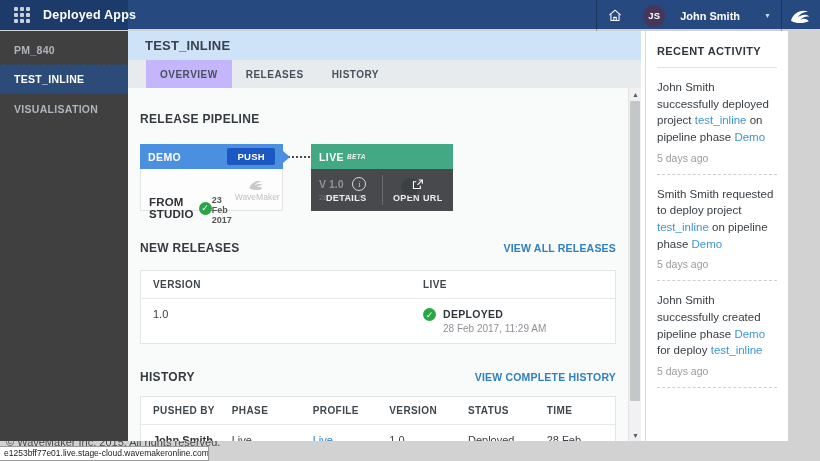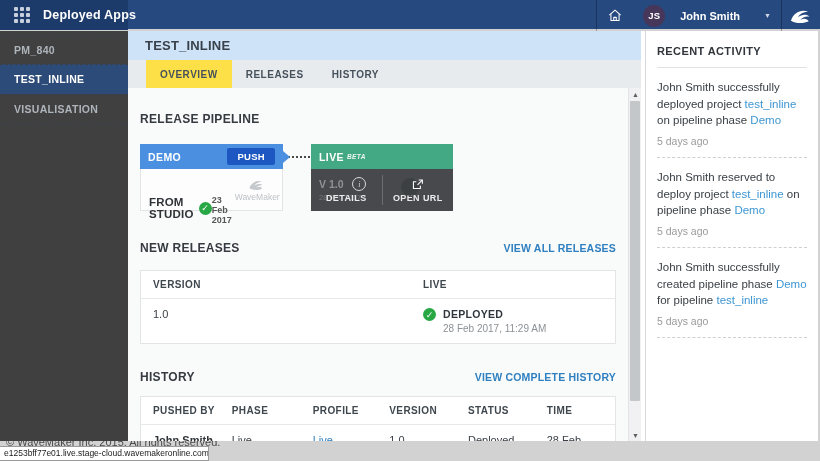--- a/index.html
+++ b/index.html
@@ -25,21 +25,21 @@
   .sidebar{position:absolute;left:0;top:31px;width:128px;height:410px;background:#404040;padding-top:4px;box-sizing:border-box;}
   .side-item{height:28px;line-height:28px;padding-left:14px;font-size:10.5px;font-weight:bold;color:#aeb4bb;letter-spacing:.3px;border-top:1px dashed #3a4047;cursor:pointer;}
   .side-item.last{border-bottom:1px dashed #3a4047;}
   .side-item.active{background:#2d4b79;color:#fff;height:29px;line-height:29px;}
 
   
   .main-header{position:absolute;left:128px;top:31px;width:513px;height:29px;background:#cfe3f8;display:flex;align-items:center;}
   .main-title{font-size:13px;font-weight:bold;color:#39414b;margin-left:17px;letter-spacing:.2px;}
   .tabsbar{position:absolute;left:128px;top:60px;width:513px;height:28px;background:#e7ebed;display:flex;align-items:stretch;padding-left:18px;box-sizing:border-box;}
   .tab{display:flex;align-items:center;padding:0 14px;font-size:10px;font-weight:bold;color:#47515c;letter-spacing:.5px;cursor:pointer;}
-  .tab.active{background:#fde047;}
+  .tab.active{background:#c4b5fd;}
 
   
   .content{position:absolute;left:128px;top:88px;width:500px;height:353px;background:#f9fafa;overflow:hidden;box-sizing:border-box;padding:0 12px;}
   .section-heading{font-size:12px;font-weight:bold;color:#363b41;letter-spacing:.3px;}
   .heading-row{display:flex;align-items:center;justify-content:space-between;}
   .view-link{font-size:10.5px;font-weight:bold;color:#2f80c1;letter-spacing:.2px;cursor:pointer;text-decoration:none;}
   .mt-pipeline{margin-top:24px;}
 
   
   .cards-row{display:flex;margin-top:18px;align-items:flex-start;}
@@ -92,21 +92,21 @@
 
   
   .scrollbar{position:absolute;left:628px;top:88px;width:13px;height:353px;background:#f1f1f3;border-left:1px solid #e3e3e5;box-sizing:border-box;}
   .sb-arrow{position:absolute;left:0;width:13px;height:12px;display:flex;align-items:center;justify-content:center;font-size:7px;color:#5b5f63;cursor:pointer;}
   .sb-up{top:0;}
   .sb-down{bottom:0;}
   .sb-thumb{position:absolute;left:1px;top:13px;width:10px;height:300px;background:#c3c7ca;border-radius:1px;cursor:pointer;}
 
   
   .gap-strip{position:absolute;left:641px;top:31px;width:4px;height:410px;background:#fff;}
-  .right-panel{position:absolute;left:645px;top:31px;width:173px;height:410px;background:#fff;border-left:1px solid #d8d8d8;box-sizing:border-box;padding:0 11px;}
+  .right-panel{position:absolute;left:645px;top:31px;width:143px;height:410px;background:#fff;border-left:1px solid #d8d8d8;box-sizing:border-box;padding:0 11px;}
   .ra-heading{font-size:11px;font-weight:bold;color:#2f353b;letter-spacing:.4px;padding:14px 0 10px 0;border-bottom:1px solid #e2e2e2;}
   .activity-item{padding:11px 0 10px 0;border-bottom:1px dashed #cfcfcf;}
   .activity-text{font-size:11.5px;color:#3a4046;line-height:1.45;}
   .a-link{color:#3e96d2;cursor:pointer;}
   .activity-time{font-size:10.5px;color:#9b9b9b;margin-top:6px;}
 
   
   .footer{position:absolute;left:0;top:441px;width:820px;height:20px;background:#d2d2d2;overflow:hidden;}
   .copyright{position:absolute;left:6px;top:-5px;font-size:11px;color:#4a4a4a;white-space:nowrap;}
   .status-tooltip{position:absolute;left:0;top:5px;width:204px;height:13px;background:#fff;border:1px solid #9a9a9a;border-left:none;font-size:8.5px;color:#1a1a1a;line-height:13px;padding-left:4px;white-space:nowrap;overflow:hidden;box-sizing:content-box;}
@@ -286,26 +286,26 @@
 
   <div class="right-panel">
     <div class="ra-heading">RECENT ACTIVITY</div>
 
     <div class="activity-item">
       <div class="activity-text"><span>John Smith successfully deployed project </span><span class="a-link">test_inline</span><span> on pipeline phase </span><span class="a-link">Demo</span></div>
       <div class="activity-time">5 days ago</div>
     </div>
 
     <div class="activity-item">
-      <div class="activity-text"><span>John Smith reserved to deploy project </span><span class="a-link">test_inline</span><span> on pipeline phase </span><span class="a-link">Demo</span></div>
+      <div class="activity-text"><span>Smith Smith requested to deploy project </span><span class="a-link">test_inline</span><span> on pipeline phase </span><span class="a-link">Demo</span></div>
       <div class="activity-time">5 days ago</div>
     </div>
 
     <div class="activity-item">
-      <div class="activity-text"><span>John Smith successfully created pipeline phase </span><span class="a-link">Demo</span><span> for pipeline </span><span class="a-link">test_inline</span></div>
+      <div class="activity-text"><span>John Smith successfully created pipeline phase </span><span class="a-link">Demo</span><span> for deploy </span><span class="a-link">test_inline</span></div>
       <div class="activity-time">5 days ago</div>
     </div>
   </div>
 
   <div class="footer">
     <div class="copyright">© WaveMaker Inc. 2015. All rights reserved.</div>
     <div class="status-tooltip">e1253bff77e01.live.stage-cloud.wavemakeronline.com/test_inline</div>
   </div>
 
 </div>

